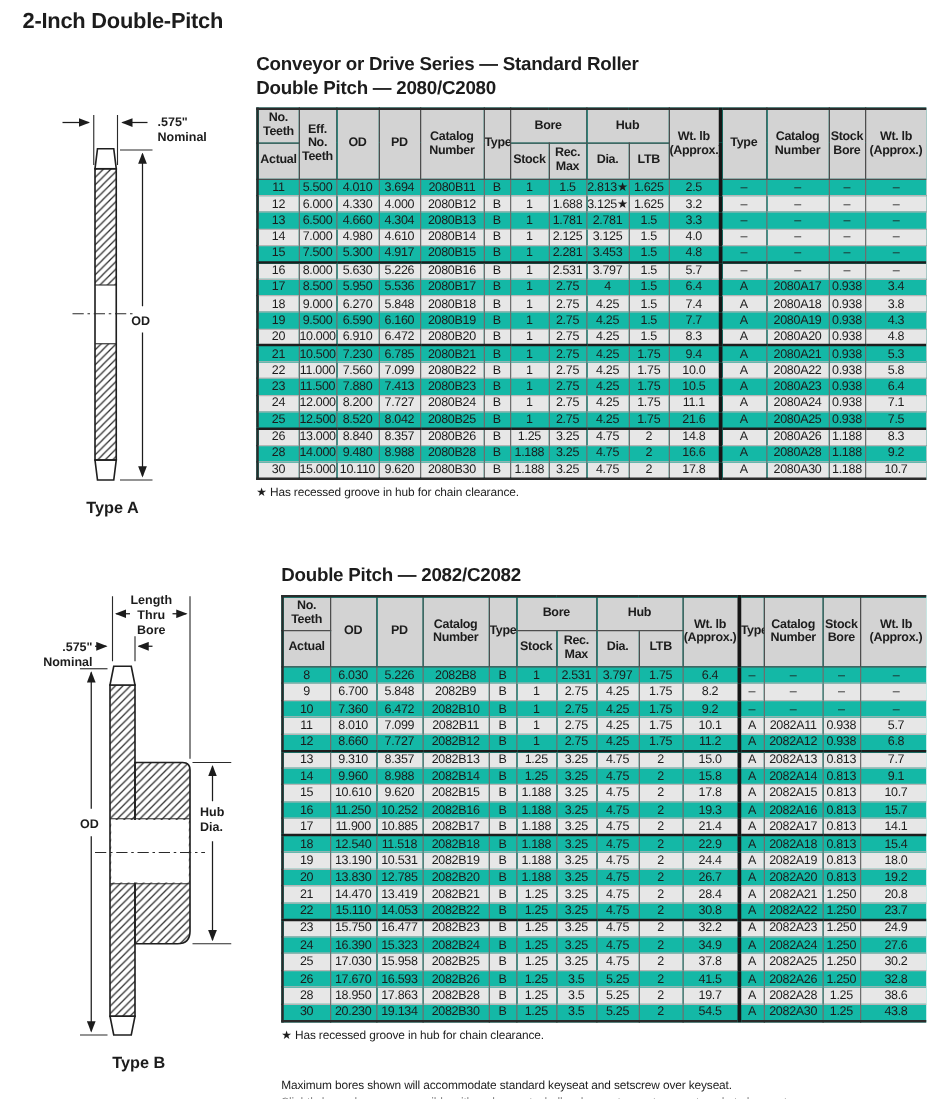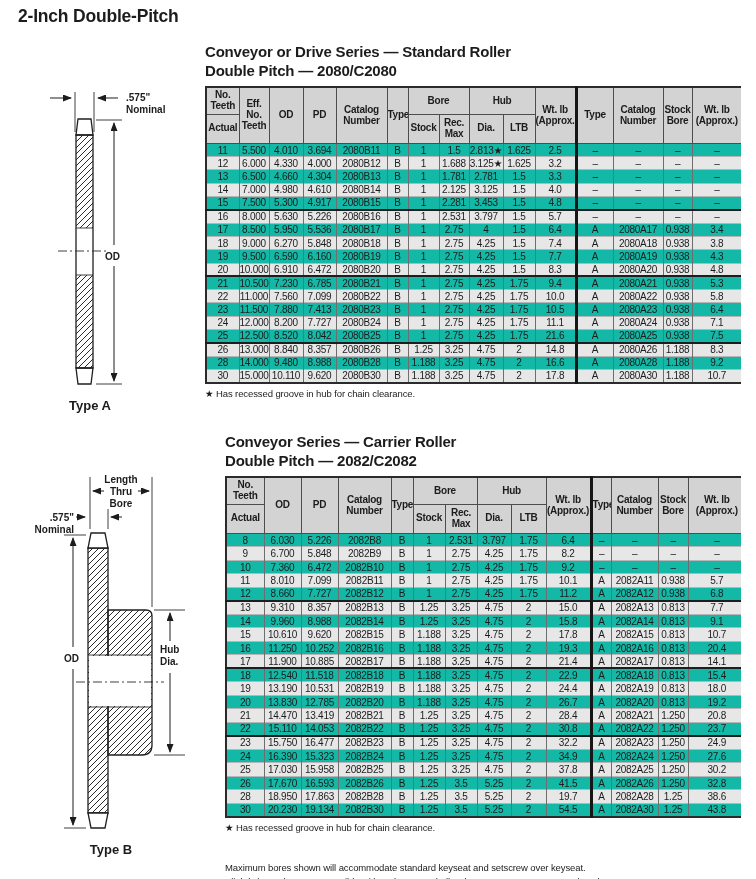--- a/index.html
+++ b/index.html
@@ -479,21 +479,21 @@
             <td>2080A30</td>
             <td>1.188</td>
             <td>10.7</td>
           </tr>
         </tbody>
     </table>
     <div class="footnote">★ Has recessed groove in hub for chain clearance.</div>
   </div>
 
   <div class="section" style="left:225px;top:432px;width:525px;">
-    <h2 class="section-title"><span>Conveyor Series — Carrier Roller</span><br>
+    <h2 class="section-title"><br>
       <span>Double Pitch — 2082/C2082</span></h2>
     <table class="data-table" id="table2" style="width:520px;">
       <colgroup>
         <col style="width:38px">
           <col style="width:37px">
           <col style="width:37px">
           <col style="width:53px">
         <col style="width:22px">
           <col style="width:32px">
           <col style="width:32px">
@@ -664,21 +664,21 @@
             <td>2082B16</td>
             <td>B</td>
             <td>1.188</td>
             <td>3.25</td>
             <td>4.75</td>
             <td>2</td>
             <td>19.3</td>
             <td class="vdiv">A</td>
             <td>2082A16</td>
             <td>0.813</td>
-            <td>20.4</td>
+            <td>15.7</td>
           </tr>
           <tr class="alt group-end">
             <td>17</td>
             <td>11.900</td>
             <td>10.885</td>
             <td>2082B17</td>
             <td>B</td>
             <td>1.188</td>
             <td>3.25</td>
             <td>4.75</td>

